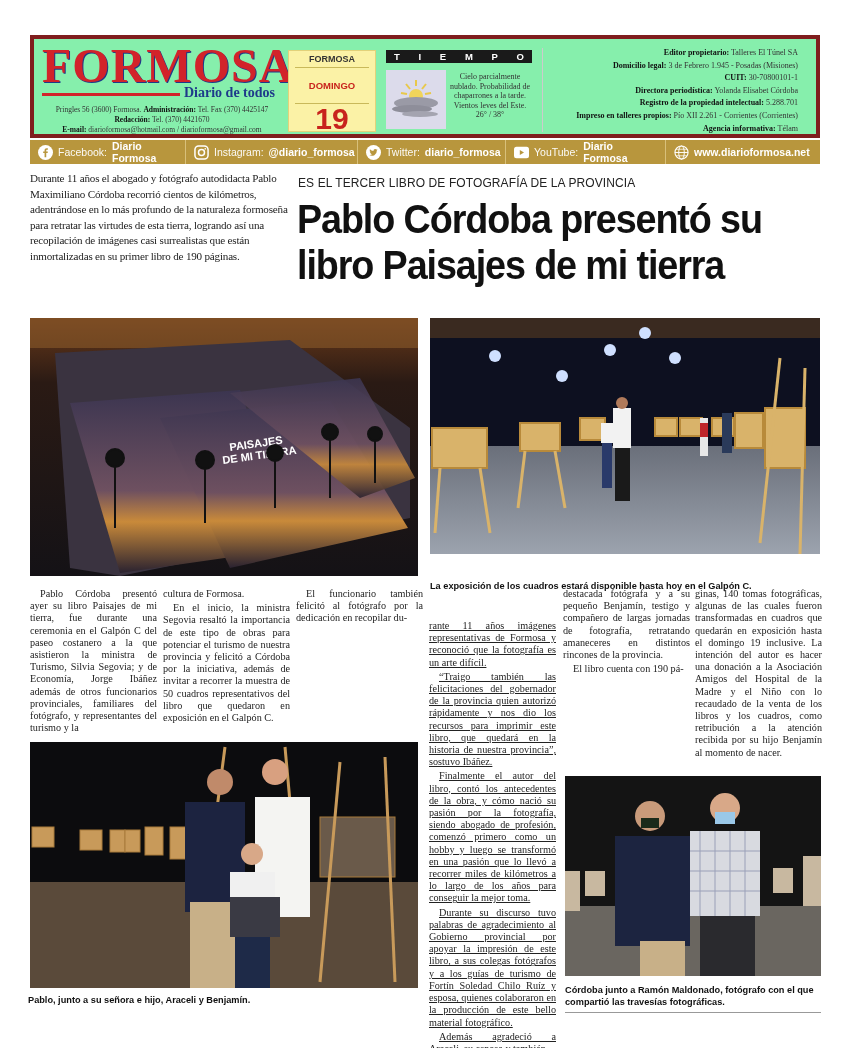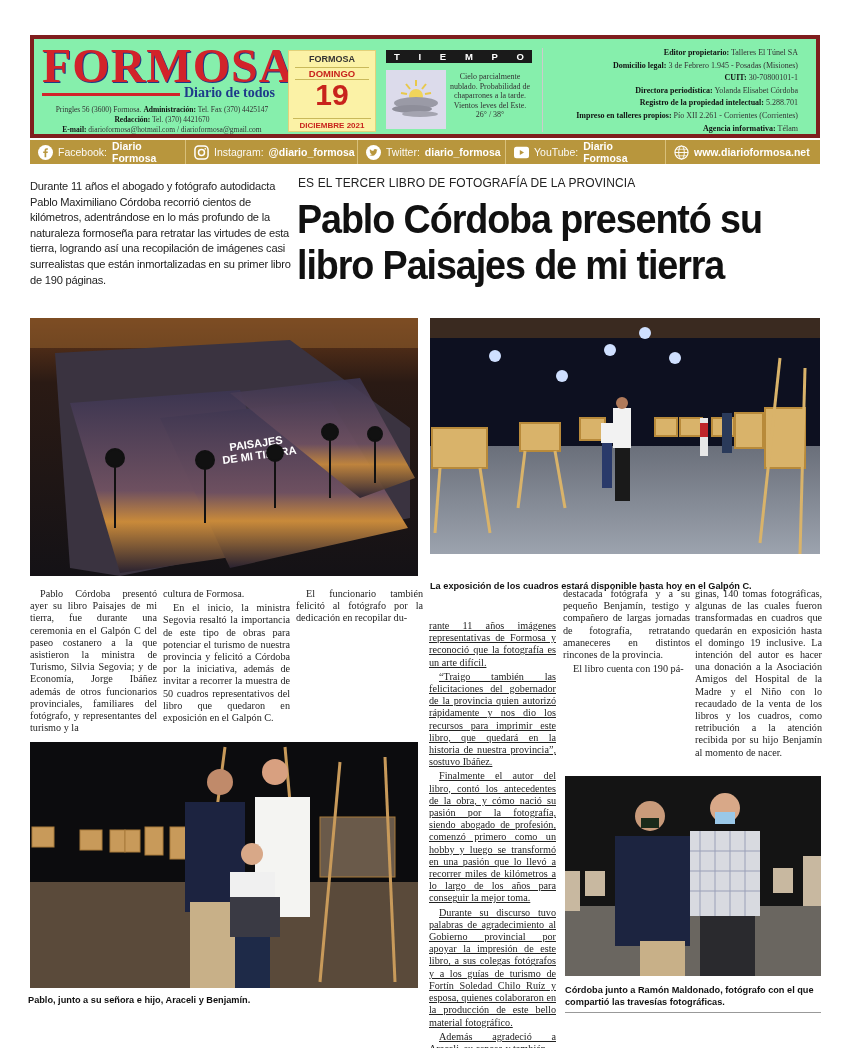--- a/index.html
+++ b/index.html
@@ -25,21 +25,21 @@
   }
   .contact { margin-top: 4px; font-size: 7.5px; line-height: 10px; text-align: center; color: #333; width: 240px; }
   .contact b { color: #111; }
 
   .date-box {
     position: absolute; left: 254px; top: 11px; width: 88px; height: 82px;
     background: #fbf2a6; border: 1px solid #e2d27a; text-align: center;
     font-family: "Liberation Sans", sans-serif;
   }
   .date-city { font-size: 9px; font-weight: bold; color: #333; margin-top: 3px; }
-  .date-day  { font-size: 9.5px; font-weight: bold; color: #c8231c; border-top: 1px solid #c9b95a; border-bottom: 1px solid #c9b95a; margin: 3px 6px 0; padding: 0 0; }
+  .date-day  { font-size: 9.5px; font-weight: bold; color: #c8231c; border-top: 1px solid #c9b95a; border-bottom: 1px solid #c9b95a; margin: 3px 6px 0; padding: 12px 0; }
   .date-num  { font-size: 30px; font-weight: bold; color: #c8231c; line-height: 30px; }
   .date-month{ font-size: 8px; font-weight: bold; color: #c8231c; border-top: 1px solid #c9b95a; margin: 8px 4px; padding-top: 2px; }
 
   .weather { position: absolute; left: 352px; top: 11px; width: 146px; height: 82px; }
   .weather-title {
     background: #1a1a1a; color: #fff; font-family: "Liberation Sans", sans-serif;
     font-weight: bold; font-size: 9.5px; height: 13px; line-height: 13px;
     display: flex; justify-content: space-between; padding: 0 8px;
   }
   .weather-icon {
@@ -65,22 +65,22 @@
     font-family: "Liberation Sans", sans-serif; font-size: 10.5px; color: #fff;
   }
   .social-item { display: flex; align-items: center; gap: 5px; padding: 0 8px; height: 100%; border-right: 1px solid #d8c07a; }
   .social-item:last-child { border-right: none; }
   .social-item b { font-weight: bold; }
   .social-item .lbl { font-weight: normal; opacity: .95; }
   .s-ico { width: 15px; height: 15px; display: inline-flex; align-items: center; justify-content: center; }
 
   
   .lead {
-    position: absolute; left: 30px; top: 179px; width: 262px;
-    font-family: Liberation Sans, sans-serif; font-size: 11.1px; line-height: 15.6px; color: #222;
+    position: absolute; left: 30px; top: 171px; width: 262px;
+    font-family: Liberation Serif, serif; font-size: 11.1px; line-height: 15.6px; color: #222;
     letter-spacing: -0.2px;
   }
   .kicker {
     position: absolute; left: 298px; top: 176px;
     font-family: "Liberation Sans", sans-serif; font-size: 12px; color: #222; letter-spacing: 0.1px;
   }
   .headline {
     position: absolute; left: 297px; top: 196px; width: 530px;
     font-family: "Liberation Sans", sans-serif; font-weight: bold;
     font-size: 41px; line-height: 46px; color: #111; letter-spacing: -1.2px;

